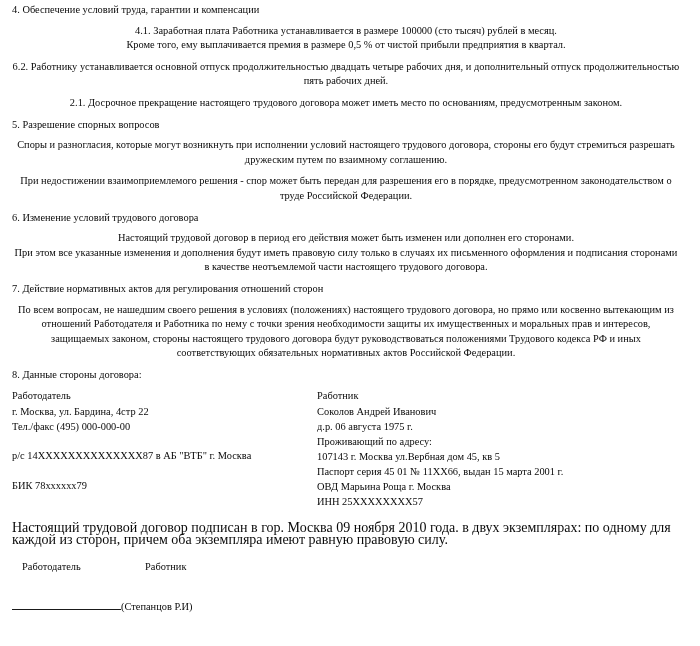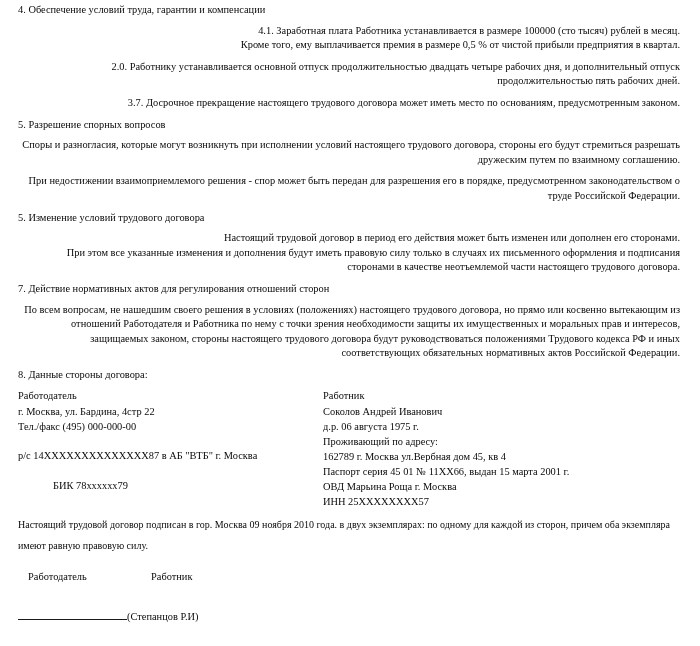--- a/index.html
+++ b/index.html
@@ -14,33 +14,33 @@
     overflow: hidden;
     font-family: "Liberation Serif", "DejaVu Serif", serif;
     color: #0a0a0a;
     -webkit-font-smoothing: antialiased;
   }
   .page {
     position: relative;
     width: 700px;
     height: 646px;
     box-sizing: border-box;
-    padding: 3px 14px 0 18px;
+    padding: 3px 14px 0 12px;
   }
   .heading {
     font-size: 10.4px;
     line-height: 14.6px;
     margin: 0 0 6px 0;
     text-align: left;
   }
   .para {
     font-size: 10.4px;
     line-height: 14.6px;
     margin: 0 0 7px 0;
-    text-align: right;
+    text-align: center;
     padding-right: 6px;
   }
 
   
   .parties {
     display: flex;
     flex-direction: row;
     align-items: flex-start;
     margin-top: 2px;
   }
@@ -54,28 +54,27 @@
   .dline {
     font-size: 10.4px;
     line-height: 15.1px;
     white-space: nowrap;
   }
   .dline.spaced-before {
     margin-top: 14.5px;
   }
   .dline.spaced-before2 {
     margin-top: 14.5px;
-    margin-left: 35px;
   }
 
   
   .closing {
-    font-size: 10px;
-    line-height: 21px;
-    margin-top: 5px;
+    font-size: 14px;
+    line-height: 12px;
+    margin-top: 13px;
     padding-right: 6px;
   }
   .sig-labels {
     display: flex;
     flex-direction: row;
     margin-top: 14px;
     padding-left: 10px;
     font-size: 10.4px;
     line-height: 14.6px;
   }
@@ -101,28 +100,28 @@
     margin-right: 0;
   }
 </style>
 </head>
 <body>
 
 <div class="page">
 
   <div class="heading">4. Обеспечение условий труда, гарантии и компенсации</div>
   <div class="para">4.1. Заработная плата Работника устанавливается в размере 100000 (сто тысяч) рублей в месяц.<br>Кроме того, ему выплачивается премия в размере 0,5 % от чистой прибыли предприятия в квартал.</div>
-  <div class="para">2.0. Работнику устанавливается основной отпуск продолжительностью двадцать четыре рабочих дня, и дополнительный отпуск продолжительностью пять рабочих дней.</div>
-  <div class="para">3.7. Досрочное прекращение настоящего трудового договора может иметь место по основаниям, предусмотренным законом.</div>
+  <div class="para">6.2. Работнику устанавливается основной отпуск продолжительностью двадцать четыре рабочих дня, и дополнительный отпуск продолжительностью пять рабочих дней.</div>
+  <div class="para">2.1. Досрочное прекращение настоящего трудового договора может иметь место по основаниям, предусмотренным законом.</div>
 
   <div class="heading">5. Разрешение спорных вопросов</div>
   <div class="para">Споры и разногласия, которые могут возникнуть при исполнении условий настоящего трудового договора, стороны его будут стремиться разрешать дружеским путем по взаимному соглашению.</div>
   <div class="para">При недостижении взаимоприемлемого решения - спор может быть передан для разрешения его в порядке, предусмотренном законодательством о труде Российской Федерации.</div>
 
-  <div class="heading">5. Изменение условий трудового договора</div>
+  <div class="heading">6. Изменение условий трудового договора</div>
   <div class="para">Настоящий трудовой договор в период его действия может быть изменен или дополнен его сторонами.<br>При этом все указанные изменения и дополнения будут иметь правовую силу только в случаях их письменного оформления и подписания сторонами в качестве неотъемлемой части настоящего трудового договора.</div>
 
   <div class="heading">7. Действие нормативных актов для регулирования отношений сторон</div>
   <div class="para">По всем вопросам, не нашедшим своего решения в условиях (положениях) настоящего трудового договора, но прямо или косвенно вытекающим из отношений Работодателя и Работника по нему с точки зрения необходимости защиты их имущественных и моральных прав и интересов, защищаемых законом, стороны настоящего трудового договора будут руководствоваться положениями Трудового кодекса РФ и иных соответствующих обязательных нормативных актов Российской Федерации.</div>
 
   <div class="heading">8. Данные стороны договора:</div>
 
   <div class="parties">
     <div class="col-left">
       <div class="dline">Работодатель</div>
@@ -130,21 +129,21 @@
       <div class="dline">Тел./факс (495) 000-000-00</div>
       <div class="dline spaced-before">р/с 14XXXXXXXXXXXXXX87 в АБ "ВТБ" г. Москва</div>
       <div class="dline spaced-before2">БИК 78xxxxxx79</div>
     </div>
 
     <div class="col-right">
       <div class="dline">Работник</div>
       <div class="dline">Соколов Андрей Иванович</div>
       <div class="dline">д.р. 06 августа 1975 г.</div>
       <div class="dline">Проживающий по адресу:</div>
-      <div class="dline">162789 г. Москва ул.Вербная дом 45, кв 4</div>
+      <div class="dline">107143 г. Москва ул.Вербная дом 45, кв 5</div>
       <div class="dline">Паспорт серия 45 01 № 11XX66, выдан 15 марта 2001 г.</div>
       <div class="dline">ОВД Марьина Роща г. Москва</div>
       <div class="dline">ИНН 25XXXXXXXX57</div>
     </div>
   </div>
 
   <div class="closing">Настоящий трудовой договор подписан в гор. Москва 09 ноября 2010 года. в двух экземплярах: по одному для каждой из сторон, причем оба экземпляра имеют равную правовую силу.</div>
 
   <div class="sig-labels">
     <span class="l1">Работодатель</span>

